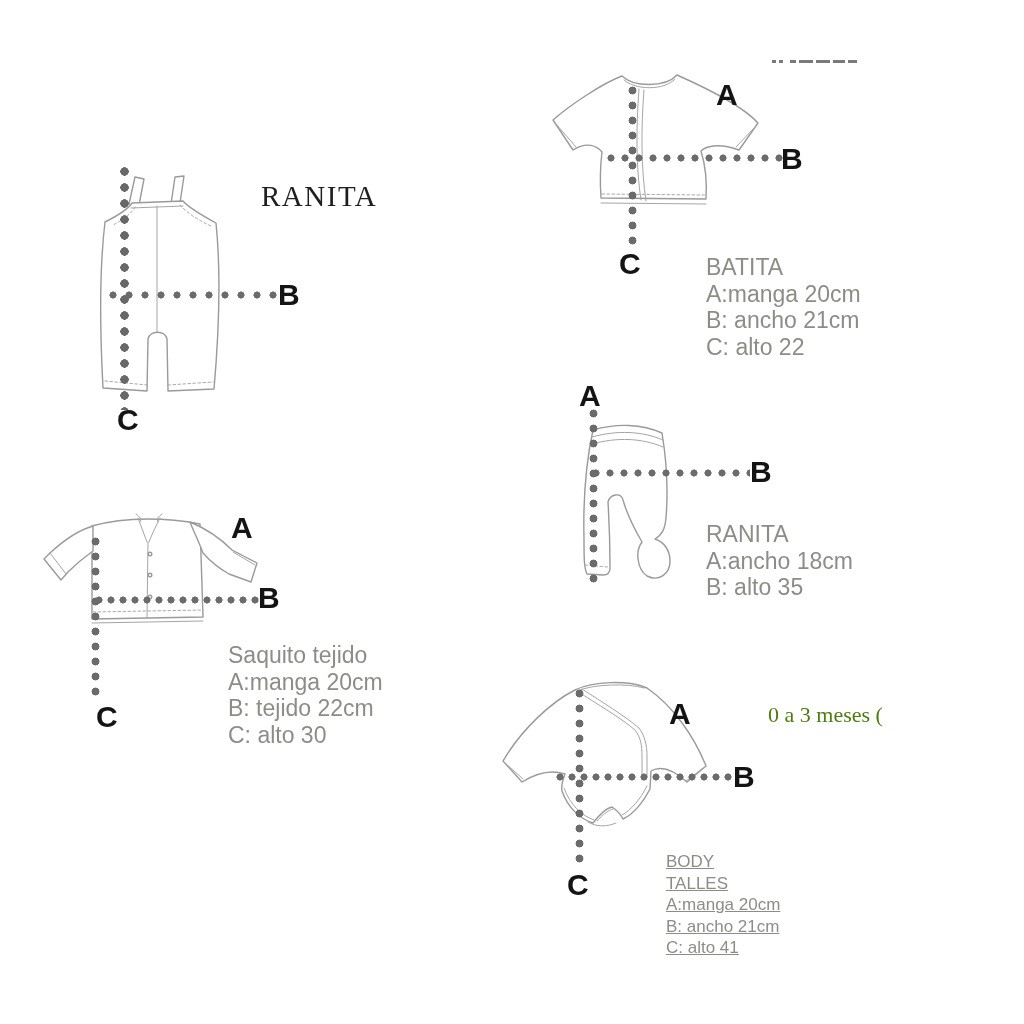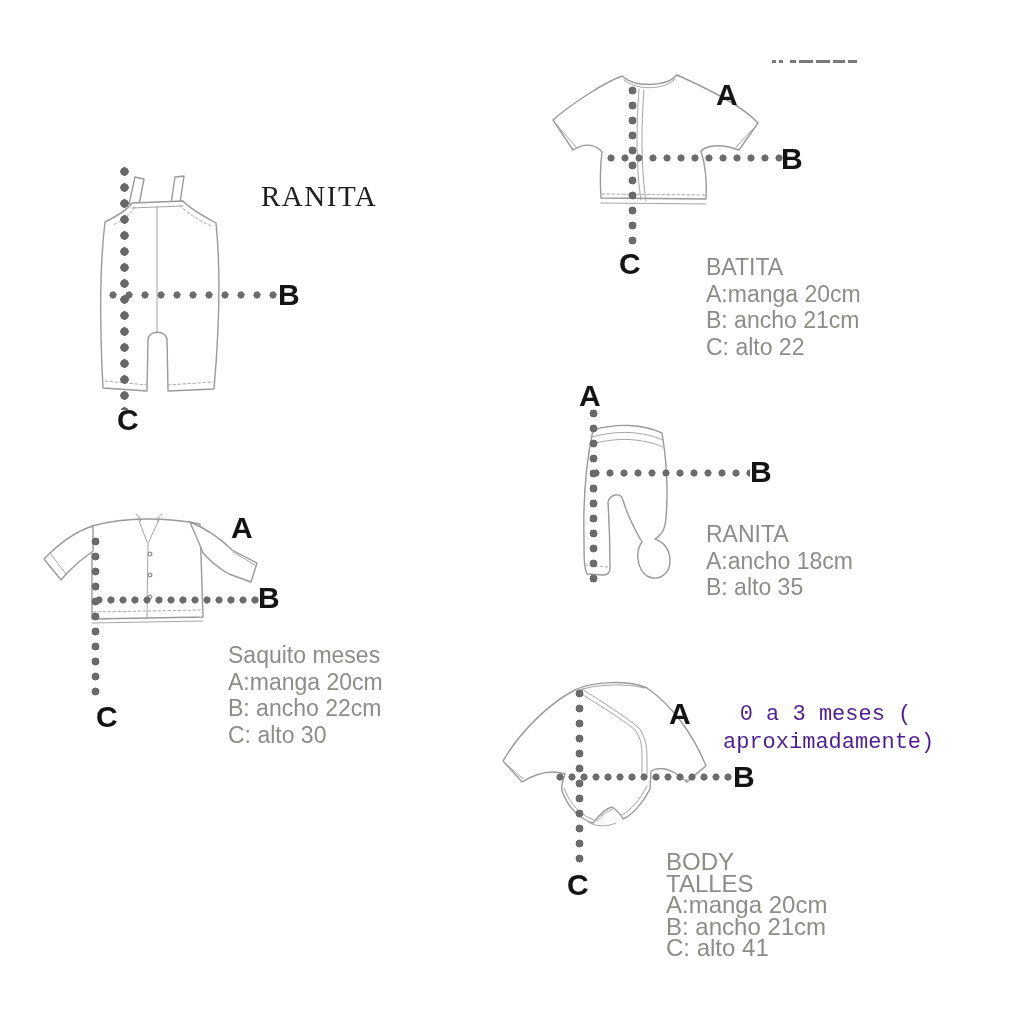--- a/index.html
+++ b/index.html
@@ -11,26 +11,26 @@
     position:absolute;left:261px;top:180px;
     font-family:"Liberation Serif","DejaVu Serif",serif;
     font-size:29px;color:#1f1f1f;letter-spacing:1.5px;font-weight:400;white-space:nowrap;
   }
   .mletter{
     position:absolute;font-weight:bold;font-size:30px;color:#141414;line-height:1;white-space:nowrap;
   }
   .spec{position:absolute;color:#8d8d88;white-space:nowrap;}
   .spec div{white-space:nowrap;}
   .spec-sm{font-size:16px;line-height:18.5px;}
-  .spec-md{font-size:24px;line-height:21.5px;}
+  .spec-md{font-size:17px;line-height:21.5px;text-decoration:underline;}
   .spec-lg{font-size:23px;line-height:26.5px;margin-top:14px;}
   .agenote{
     position:absolute;left:723px;top:701px;width:205px;text-align:center;
-    font-family:Liberation Mono, monospace;
-    font-size:22px;line-height:28px;color:#4c1d95;white-space:nowrap;
+    font-family:Liberation Serif, serif;
+    font-size:22px;line-height:28px;color:#4d7c0f;white-space:nowrap;
   }
   .dots-v{
     position:absolute;width:9px;background-repeat:repeat-y;
     background-image:radial-gradient(circle at 4.5px 4.5px,#6b6b6b 3.7px,rgba(0,0,0,0) 4.2px);
     background-size:9px 15px;
   }
   .dots-h{
     position:absolute;height:8px;background-repeat:repeat-x;
     background-image:radial-gradient(circle at 4px 4px,#6b6b6b 3.3px,rgba(0,0,0,0) 3.8px);
     background-size:14px 8px;
@@ -131,23 +131,23 @@
     <circle cx="115" cy="85" r="1.8"></circle>
     <path class="dashed" d="M58,100 L167,98"></path>
     <path class="thin" d="M57,111 L168,109"></path>
   </svg>
   <div class="dots-v" style="left:91px;top:537px;height:165px"></div>
   <div class="dots-h" style="left:95px;top:596px;width:166px;background-size:12px 8px"></div>
   <div class="mletter" style="left:231px;top:513px">A</div>
   <div class="mletter" style="left:258px;top:583px">B</div>
   <div class="mletter" style="left:96px;top:702px">C</div>
   <div class="spec spec-lg" style="left:228px;top:628px">
-    <div>Saquito meses</div>
+    <div>Saquito tejido</div>
     <div>A:manga 20cm</div>
-    <div>B: ancho 22cm</div>
+    <div>B: tejido 22cm</div>
     <div>C: alto 30</div>
   </div>
 
   <svg class="garment" style="left:493px;top:678px" width="218" height="152" viewBox="0 0 218 152">
     <path class="fillw" d="M82,12 C58,24 28,52 10,83 L29,104 C45,94 60,92 72,96 C69,104 68,109 69,113 C75,130 87,141 100,145 C107,136 113,130 119,129 C125,133 128,137 130,141 C141,136 151,123 157,111 L158,93 C170,86 184,95 194,104 L213,88 C201,58 180,28 154,10 C135,2 100,3 82,12 Z"></path>
     <path class="thin" d="M84,13 C100,6 135,5 151,10"></path>
     <path class="thin" d="M84,13 C104,26 128,40 142,52 C148,60 149,68 149,78 L149,102"></path>
     <path class="thin" d="M89,11 C109,24 132,38 146,50 C152,58 154,68 154,78 L154,98"></path>
     <path class="thin" d="M12,85 L30,101"></path>
     <path class="thin" d="M210,90 L193,103"></path>
@@ -164,16 +164,15 @@
   <div class="spec spec-md" style="left:666px;top:851px">
     <div>BODY</div>
     <div>TALLES</div>
     <div>A:manga 20cm</div>
     <div>B: ancho 21cm</div>
     <div>C: alto 41</div>
   </div>
 
   <div class="agenote">
     <div>0 a 3 meses (</div>
-    <div>aproximadamente)</div>
   </div>
 
 </div>
 
 </body></html>

